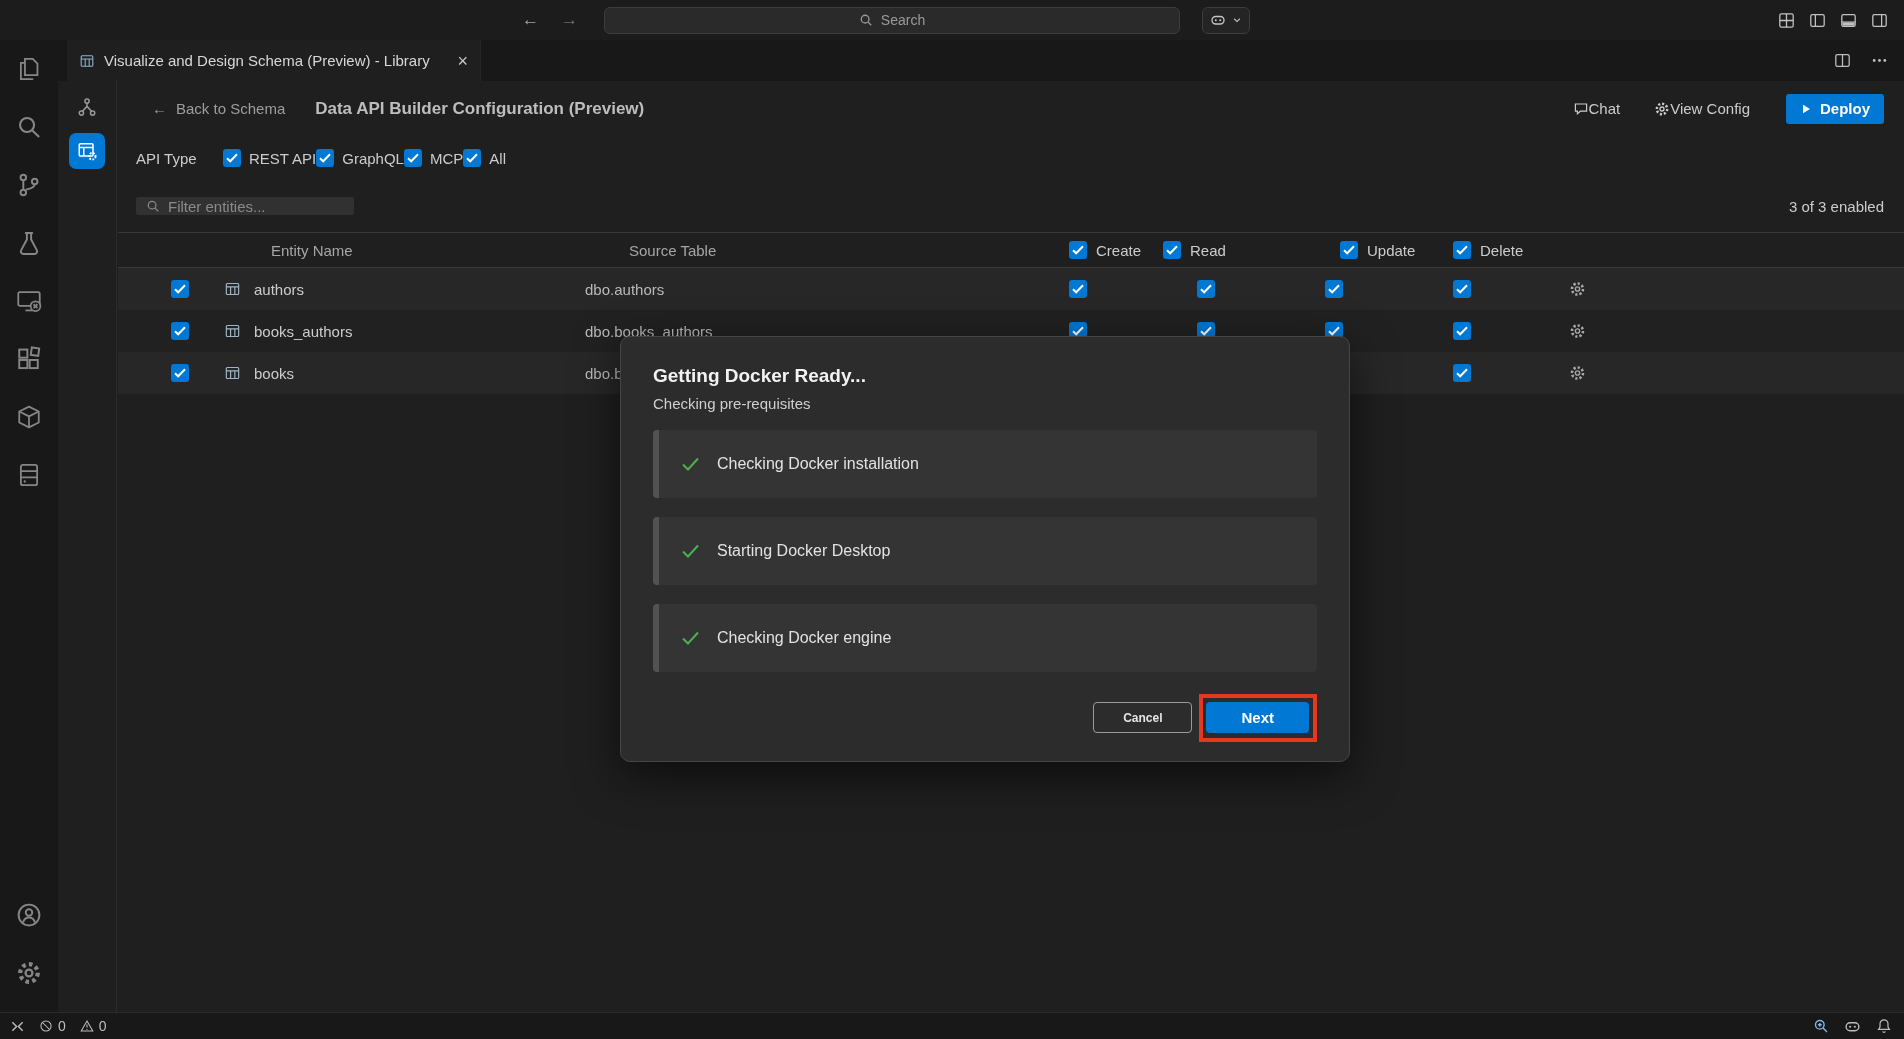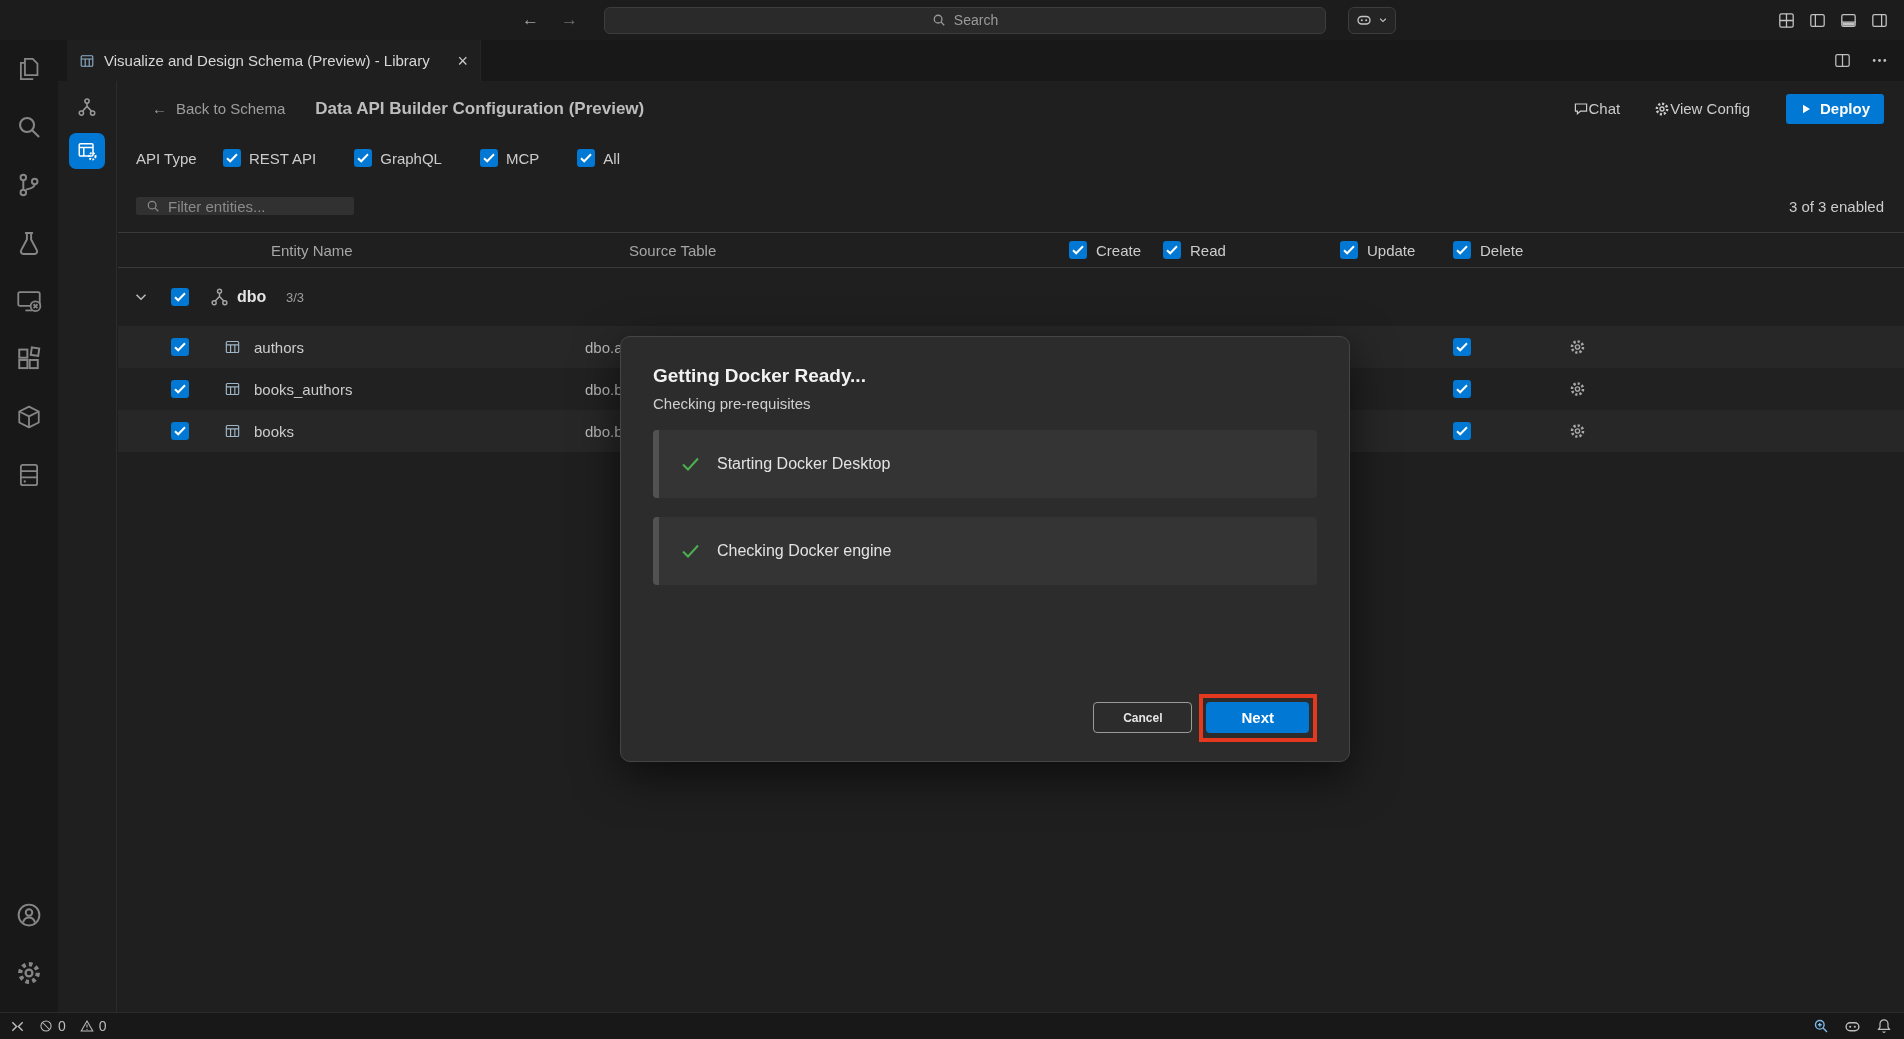--- a/index.html
+++ b/index.html
@@ -19,21 +19,21 @@
 
   
   .titlebar {
     position:absolute; top:0; left:0; right:0; height:40px;
     background:#1c1c1c; display:flex; align-items:center;
   }
   .nav-arrows { margin-left:522px; display:flex; gap:22px; font-size:17px; }
   .nav-arrows .back { color:#a5a5a5; }
   .nav-arrows .fwd  { color:#6d6d6d; }
   .cmd-center {
-    margin-left:26px; width:722px; height:27px;
+    margin-left:26px; width:576px; height:27px;
     background:#2a2a2a; border:1px solid #3d3d3d; border-radius:6px;
     display:flex; align-items:center; justify-content:center; gap:8px;
     color:#9a9a9a; font-size:14px;
   }
   .chat-toggle {
     margin-left:22px; height:27px; padding:0 7px;
     border:1px solid #3d3d3d; border-radius:6px; background:#242424;
     display:flex; align-items:center; gap:6px; color:#c5c5c5;
   }
   .tb-right { margin-left:auto; display:flex; gap:14px; padding-right:16px; align-items:center; color:#c2c2c2; }
@@ -83,21 +83,21 @@
   .hdr-action.first { margin-left:auto; }
   .hdr-action + .hdr-action { margin-left:34px; }
   .deploy-btn {
     margin-left:36px; height:30px; padding:0 14px; background:var(--accent);
     border:none; border-radius:3px; color:#fff; font-size:15px; font-weight:600;
     display:flex; align-items:center; gap:8px; font-family:inherit;
   }
 
   .filters-row { height:44px; display:flex; align-items:center; padding-left:18px; font-size:15px; }
   .filters-label { width:87px; color:#cccccc; }
-  .filters-group { display:flex; gap:38px; }
+  .filters-group { display:flex; }
   .opt { display:flex; align-items:center; gap:8px; }
 
   .cb {
     width:18px; height:18px; background:var(--accent); border-radius:3px;
     display:inline-flex; align-items:center; justify-content:center; flex:none;
   }
   .cb svg { width:12px; height:10px; }
 
   .search-row { height:52px; display:flex; align-items:center; padding:0 20px 0 18px; }
   .filter-box {
@@ -477,42 +477,20 @@
       <div class="th-op th-delete">
         <span class="cb">
             <svg viewBox="0 0 12 10" fill="none" stroke="#fff" stroke-width="2">
               <path d="M1 5.2L4.2 8.3 11 1.3"></path>
             </svg>
           </span>
         <span>Delete</span>
       </div>
     </div>
 
-    <div class="group-row">
-      <span class="g-chevron">
-        <svg width="16" height="16" viewBox="0 0 16 16" fill="none" stroke="currentColor" stroke-width="1.5">
-            <path d="M3.5 5.8L8 10.3l4.5-4.5"></path>
-          </svg>
-      </span>
-      <span class="cb g-cb">
-          <svg viewBox="0 0 12 10" fill="none" stroke="#fff" stroke-width="2">
-            <path d="M1 5.2L4.2 8.3 11 1.3"></path>
-          </svg>
-        </span>
-      <span class="g-icon">
-        <svg width="19" height="19" viewBox="0 0 16 16" fill="none" stroke="currentColor" stroke-width="1.2">
-            <circle cx="8" cy="3.2" r="1.7"></circle>
-            <circle cx="3.5" cy="12.8" r="1.7"></circle>
-            <circle cx="12.5" cy="12.8" r="1.7"></circle>
-            <path d="M8 4.9v2.6M8 7.5l-3.6 3.9M8 7.5l3.6 3.9"></path>
-          </svg>
-      </span>
-      <span class="g-name">dbo</span>
-      <span class="g-count">3/3</span>
-    </div>
 
     <div>
 
       <div class="erow">
         <span class="cb r-cb">
             <svg viewBox="0 0 12 10" fill="none" stroke="#fff" stroke-width="2">
               <path d="M1 5.2L4.2 8.3 11 1.3"></path>
             </svg>
           </span>
         <span class="r-icon">
@@ -642,20 +620,28 @@
 <div class="dialog">
   <div class="dlg-title">Getting Docker Ready...</div>
   <div class="dlg-sub">Checking pre-requisites</div>
   <div class="steps">
     <div class="step">
       <span class="check">
         <svg width="19" height="16" viewBox="0 0 19 16" fill="none" stroke="currentColor" stroke-width="2">
             <path d="M2 8.5L7 13.5 17 2.5"></path>
           </svg>
       </span>
+      <span>Checking Docker installation</span>
+    </div>
+    <div class="step">
+      <span class="check">
+        <svg width="19" height="16" viewBox="0 0 19 16" fill="none" stroke="currentColor" stroke-width="2">
+            <path d="M2 8.5L7 13.5 17 2.5"></path>
+          </svg>
+      </span>
       <span>Starting Docker Desktop</span>
     </div>
     <div class="step">
       <span class="check">
         <svg width="19" height="16" viewBox="0 0 19 16" fill="none" stroke="currentColor" stroke-width="2">
             <path d="M2 8.5L7 13.5 17 2.5"></path>
           </svg>
       </span>
       <span>Checking Docker engine</span>
     </div>

